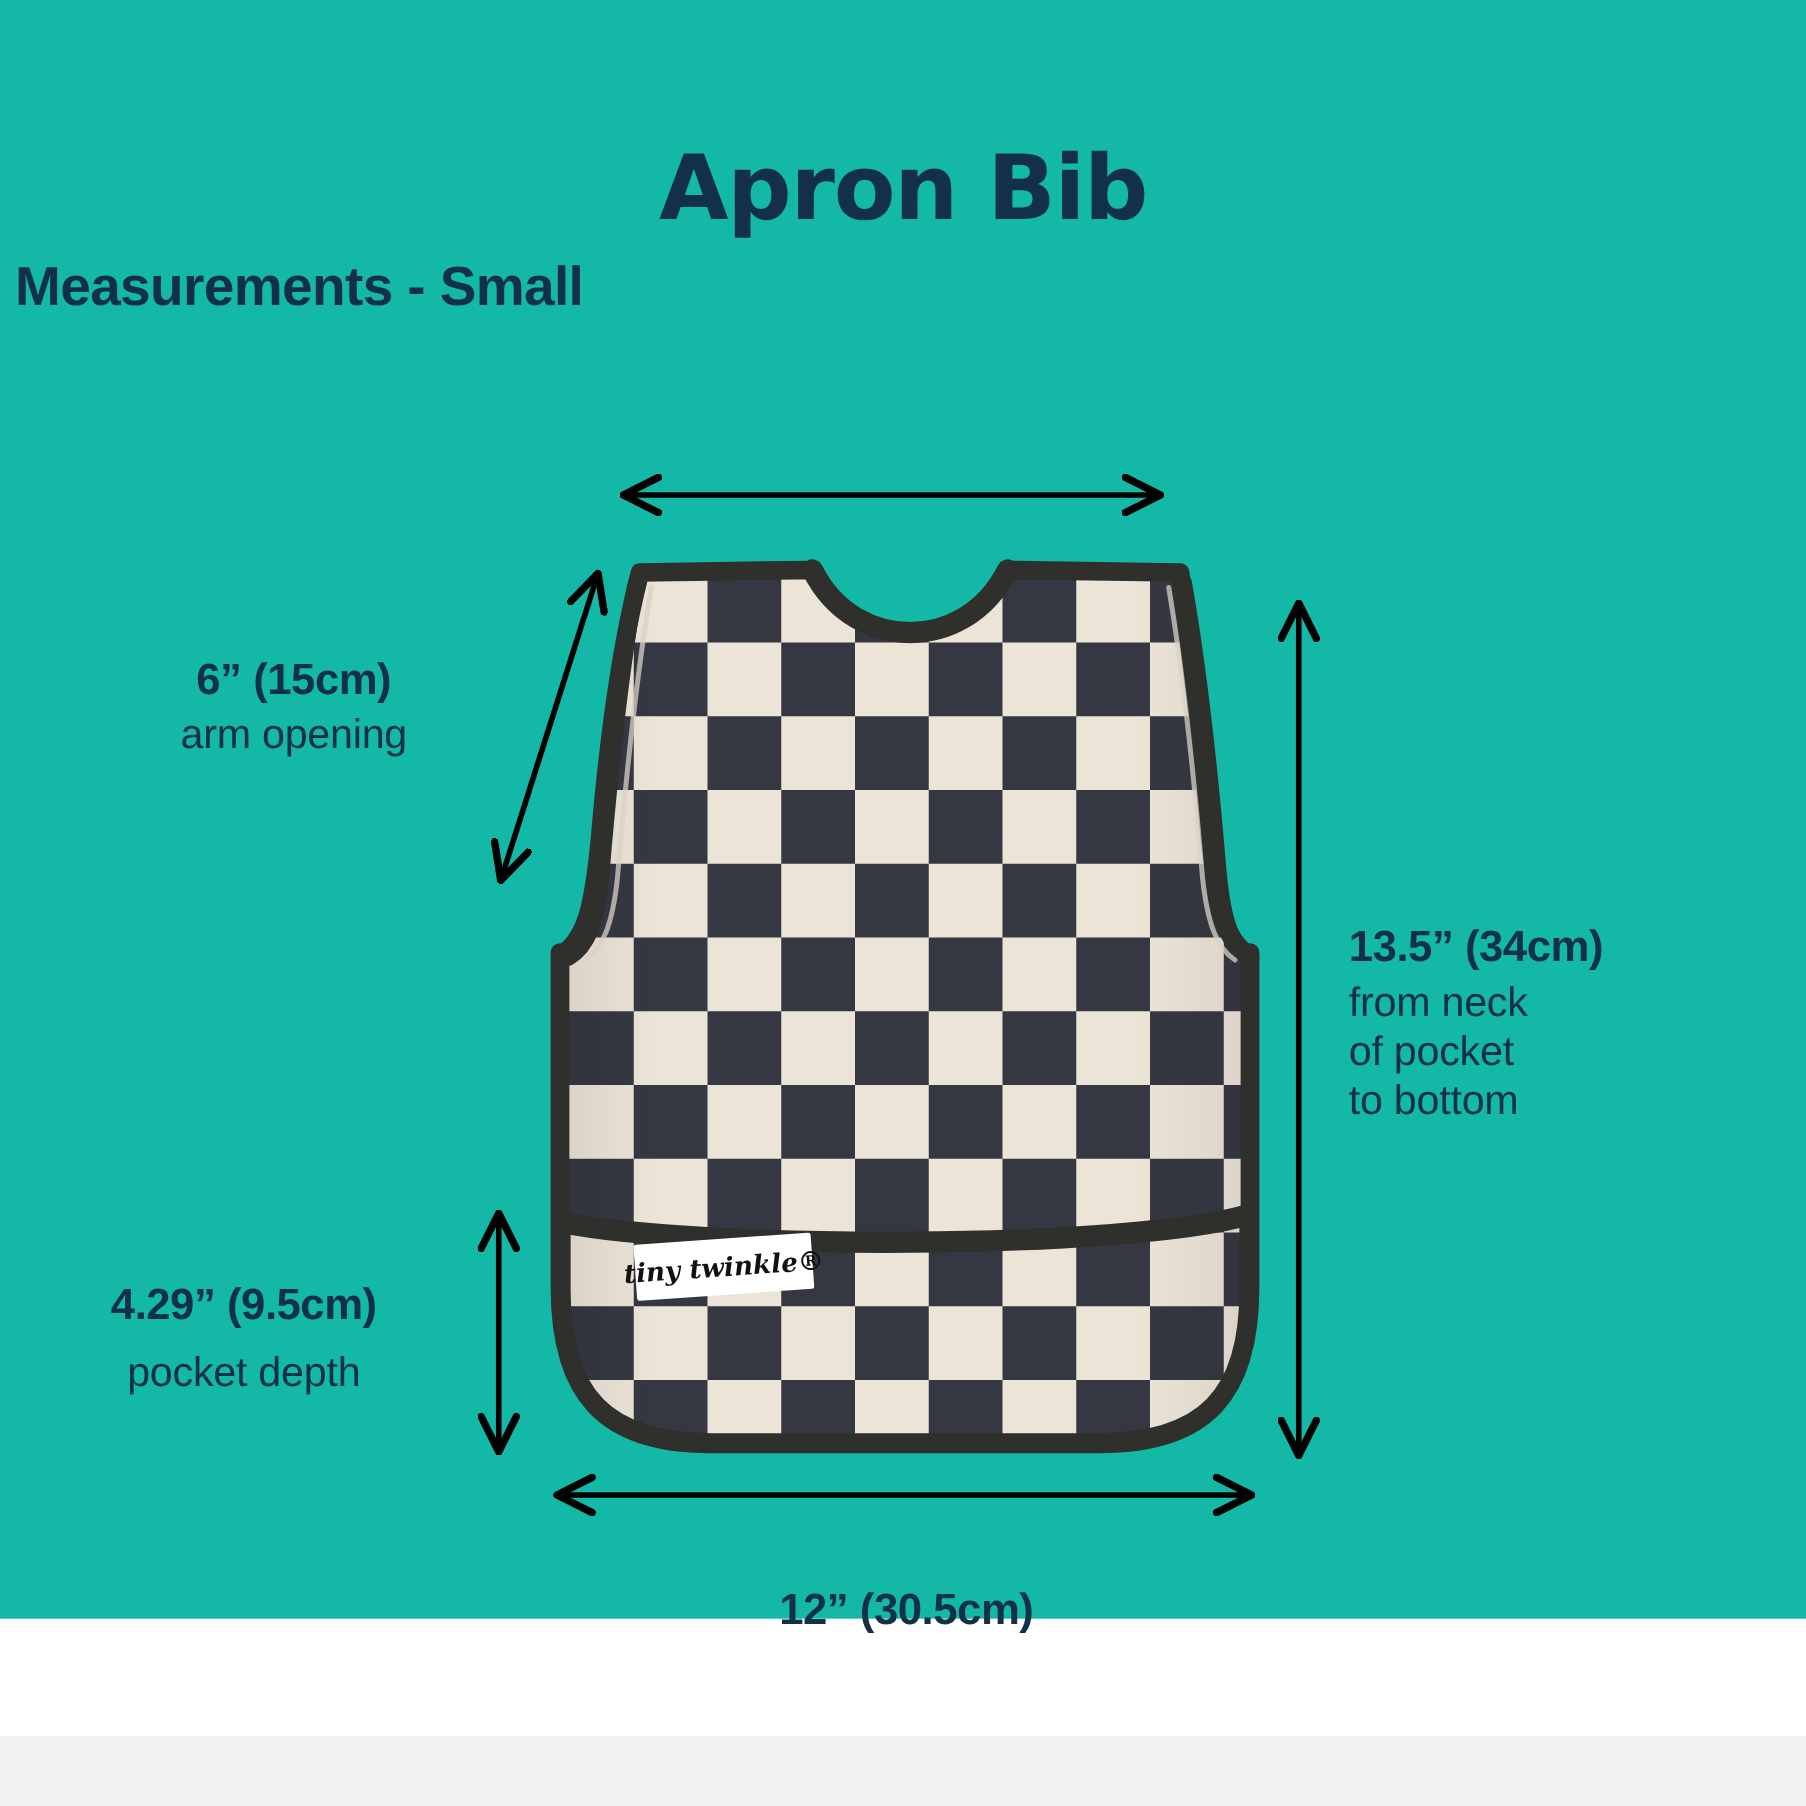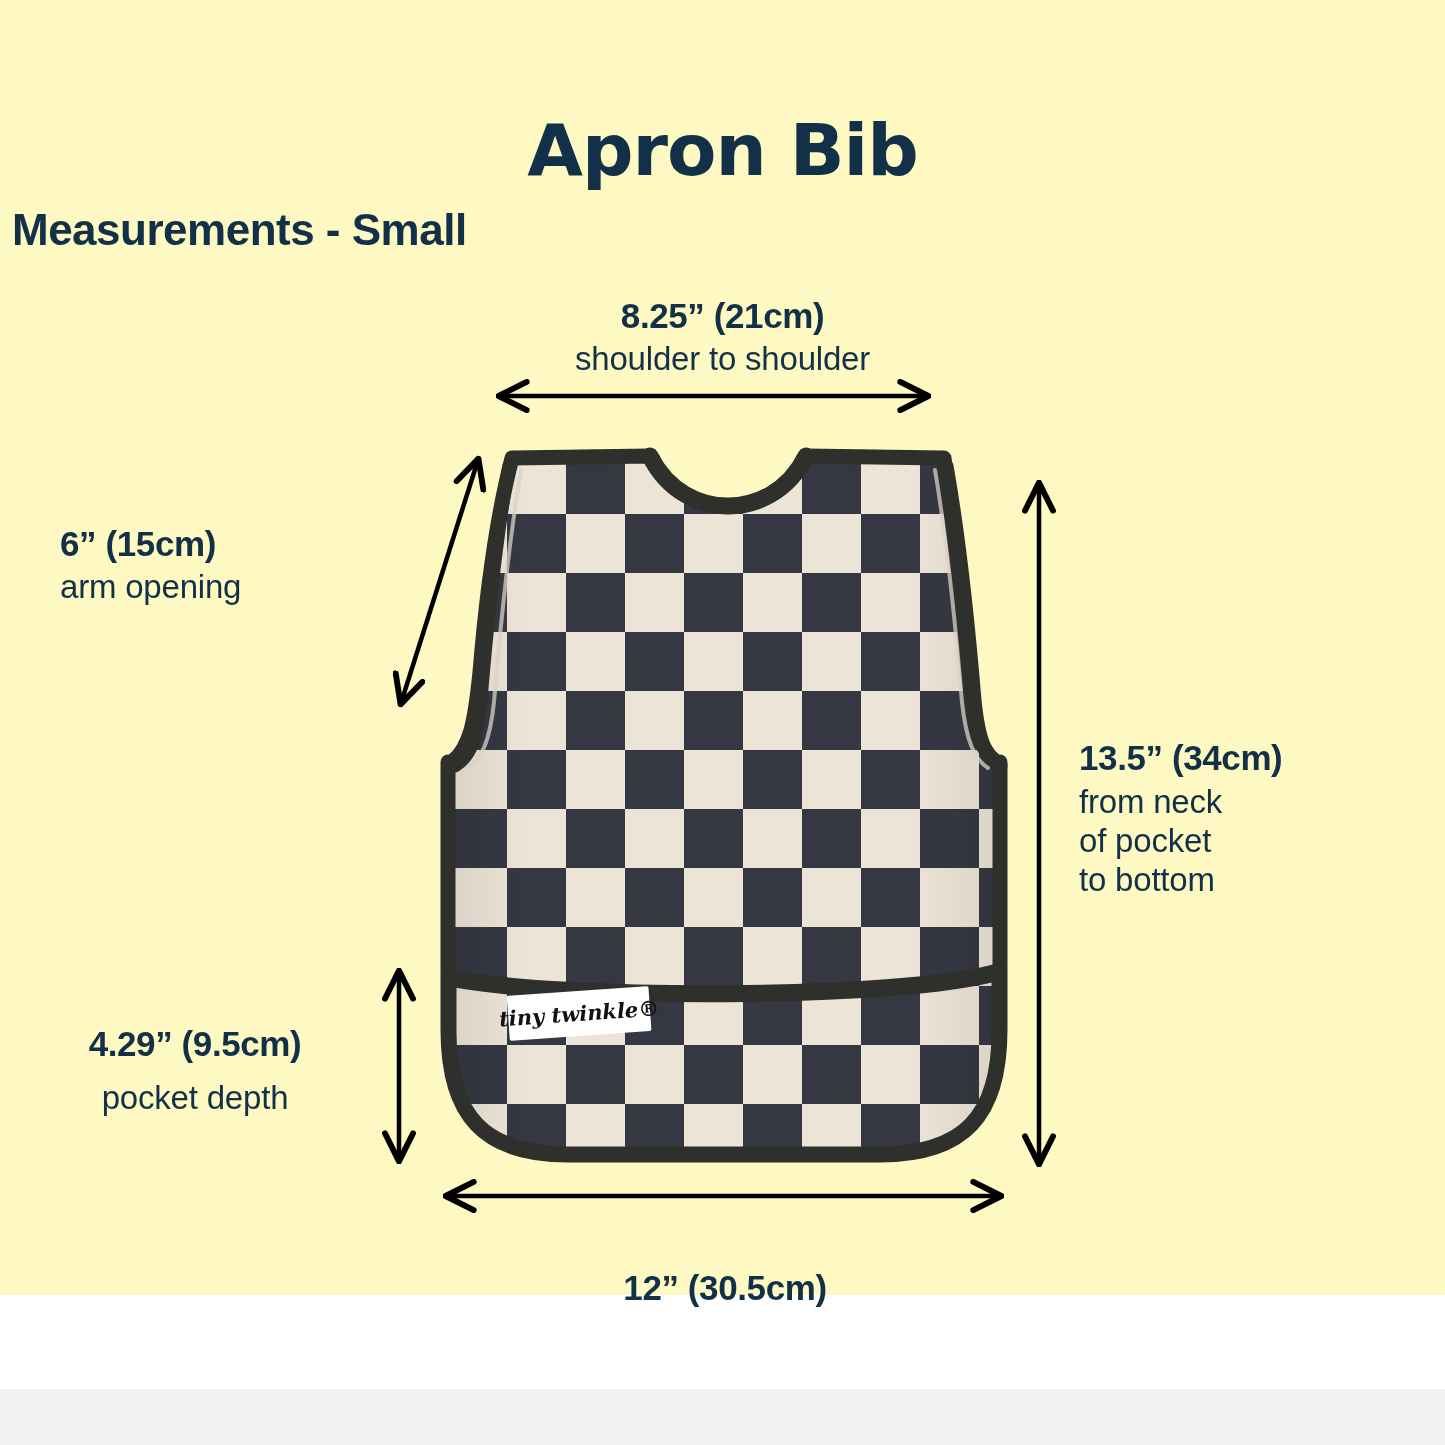--- a/index.html
+++ b/index.html
@@ -7,21 +7,21 @@
     padding: 0;
     background: #ffffff;
   }
   body {
     font-family: "Liberation Sans", sans-serif;
   }
   #page {
     position: relative;
     width: 1445px;
     height: 1445px;
-    background: #fef9c3;
+    background: #14b8a6;
     overflow: hidden;
   }
 
   
   .bottom-band {
     position: absolute;
     left: 0;
     bottom: 0;
     width: 1445px;
     height: 150px;
@@ -97,21 +97,21 @@
     top: 296px;
     width: 1445px;
     text-align: center;
   }
   #meas-shoulder .desc { margin-top: 6px; }
 
   #meas-arm {
     left: 60px;
     top: 524px;
     width: 350px;
-    text-align: left;
+    text-align: center;
   }
   #meas-arm .desc { margin-top: 6px; }
 
   #meas-neck {
     left: 1079px;
     top: 738px;
     width: 320px;
     text-align: left;
   }
   #meas-neck .desc { margin-top: 7px; }
@@ -267,24 +267,20 @@
 
     <line x1="478" y1="460" x2="401" y2="703" stroke="#000000" stroke-width="4.5" marker-start="url(#ah-start)" marker-end="url(#ah-end)"></line>
 
     <line x1="1039" y1="484" x2="1039" y2="1163" stroke="#000000" stroke-width="4.5" marker-start="url(#ah-start)" marker-end="url(#ah-end)"></line>
 
     <line x1="399" y1="972" x2="399" y2="1160" stroke="#000000" stroke-width="4.5" marker-start="url(#ah-start)" marker-end="url(#ah-end)"></line>
 
     <line x1="447" y1="1196" x2="1000" y2="1196" stroke="#000000" stroke-width="4.5" marker-start="url(#ah-start)" marker-end="url(#ah-end)"></line>
   </svg>
 
-  <div class="meas" id="meas-shoulder">
-    <div class="val">8.25” (21cm)</div>
-    <div class="desc">shoulder to shoulder</div>
-  </div>
 
   <div class="meas" id="meas-arm">
     <div class="val">6” (15cm)</div>
     <div class="desc">arm opening</div>
   </div>
 
   <div class="meas" id="meas-neck">
     <div class="val">13.5” (34cm)</div>
     <div class="desc">from neck</div>
     <div class="desc">of pocket</div>

